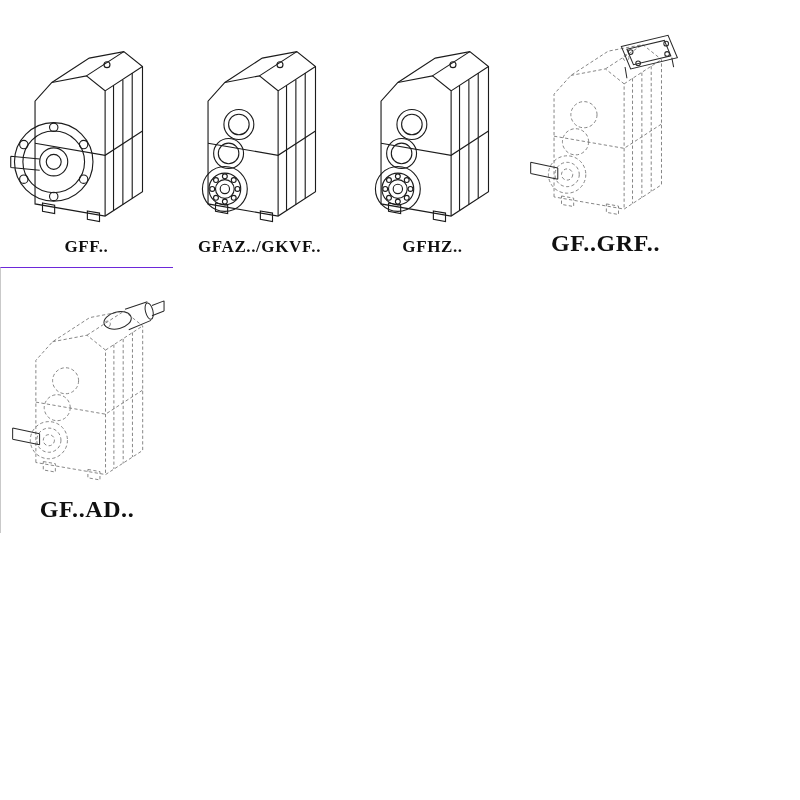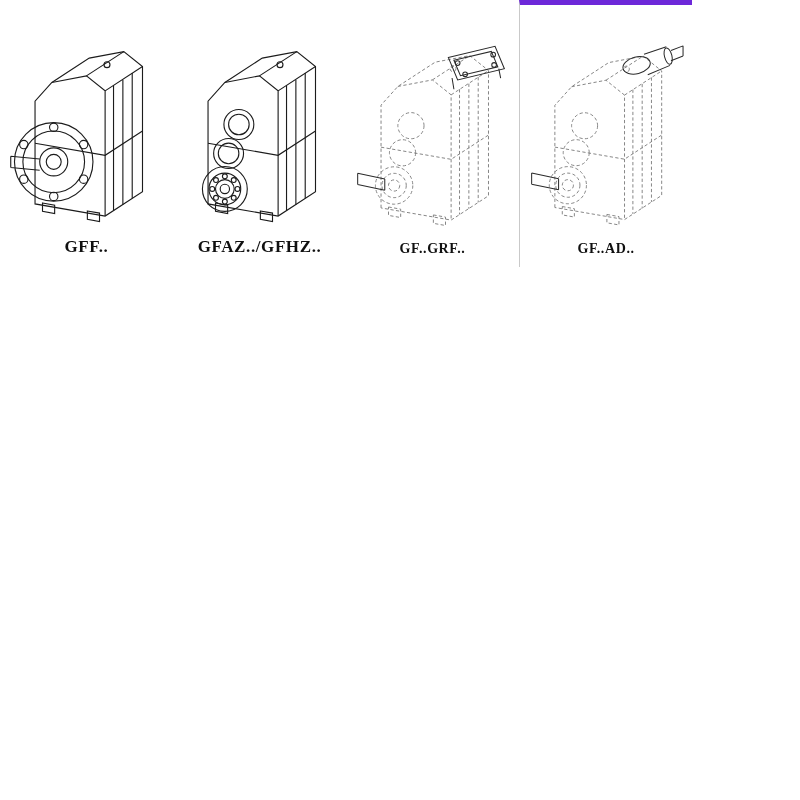--- a/index.html
+++ b/index.html
@@ -5,25 +5,25 @@
   * { margin:0; padding:0; box-sizing:border-box; }
   html,body { width:800px; height:800px; background:#ffffff; overflow:hidden;
               font-family:"Liberation Serif", serif; }
   .catalog { display:grid; grid-template-columns:repeat(4,1fr);
              grid-template-rows:repeat(3,1fr); width:692px; height:800px; }
   .cell { display:flex; flex-direction:column; align-items:center;
           justify-content:flex-end; padding:4px 2px 10px; }
   .drawing { width:94%; height:205px; flex:0 0 auto; }
   .label { font-weight:bold; font-size:17px; color:#101010; letter-spacing:0.6px;
            margin-top:3px; white-space:nowrap; }
-  .label.lg { font-size:14px; }
+  .label.lg { font-size:24px; }
   use.solid  { stroke:#1c1c1c; stroke-width:1.2; }
   use.accent { stroke:#2a2a2a; stroke-width:1.1; }
   use.dashed { stroke:#7d7d7d; stroke-width:1; stroke-dasharray:3.5 2.5; }
-  .cell-ad { border-left:1px solid #c9c9c9; border-top:5px solid #6d28d9; }
+  .cell-ad { border-left:1px solid #c9c9c9; border-top:1px solid #6d28d9; }
   .defs-holder { position:absolute; width:0; height:0; }
 </style>
 </head>
 <body>
 
 <svg class="defs-holder" aria-hidden="true">
   <defs>
     <g id="gbody" fill="none">
       <path d="M30 185 L30 75 L48 55 L88 29 L125 22 L145 38 L145 172 L105 198 Z"></path>
       <path d="M48 55 L85 48 L105 64 L105 198"></path>
@@ -135,23 +135,31 @@
     </svg>
     <div class="label">GFF..</div>
   </div>
 
   <div class="cell">
     <svg class="drawing" viewBox="0 0 170 215">
       <use href="#gbody" class="solid"></use>
         <use href="#bores" class="solid"></use>
         <use href="#hub" class="solid"></use>
     </svg>
-    <div class="label">GFAZ../GFHZ..</div>
+    <div class="label">GFAZ../GKVF..</div>
   </div>
 
+  <div class="cell">
+    <svg class="drawing" viewBox="0 0 170 215">
+      <use href="#gbody" class="solid"></use>
+        <use href="#bores" class="solid"></use>
+        <use href="#hub" class="solid"></use>
+    </svg>
+    <div class="label">GFHZ..</div>
+  </div>
 
 
 
 
 
 
 
 
   <div class="cell">
     <svg class="drawing" viewBox="0 0 170 215">

